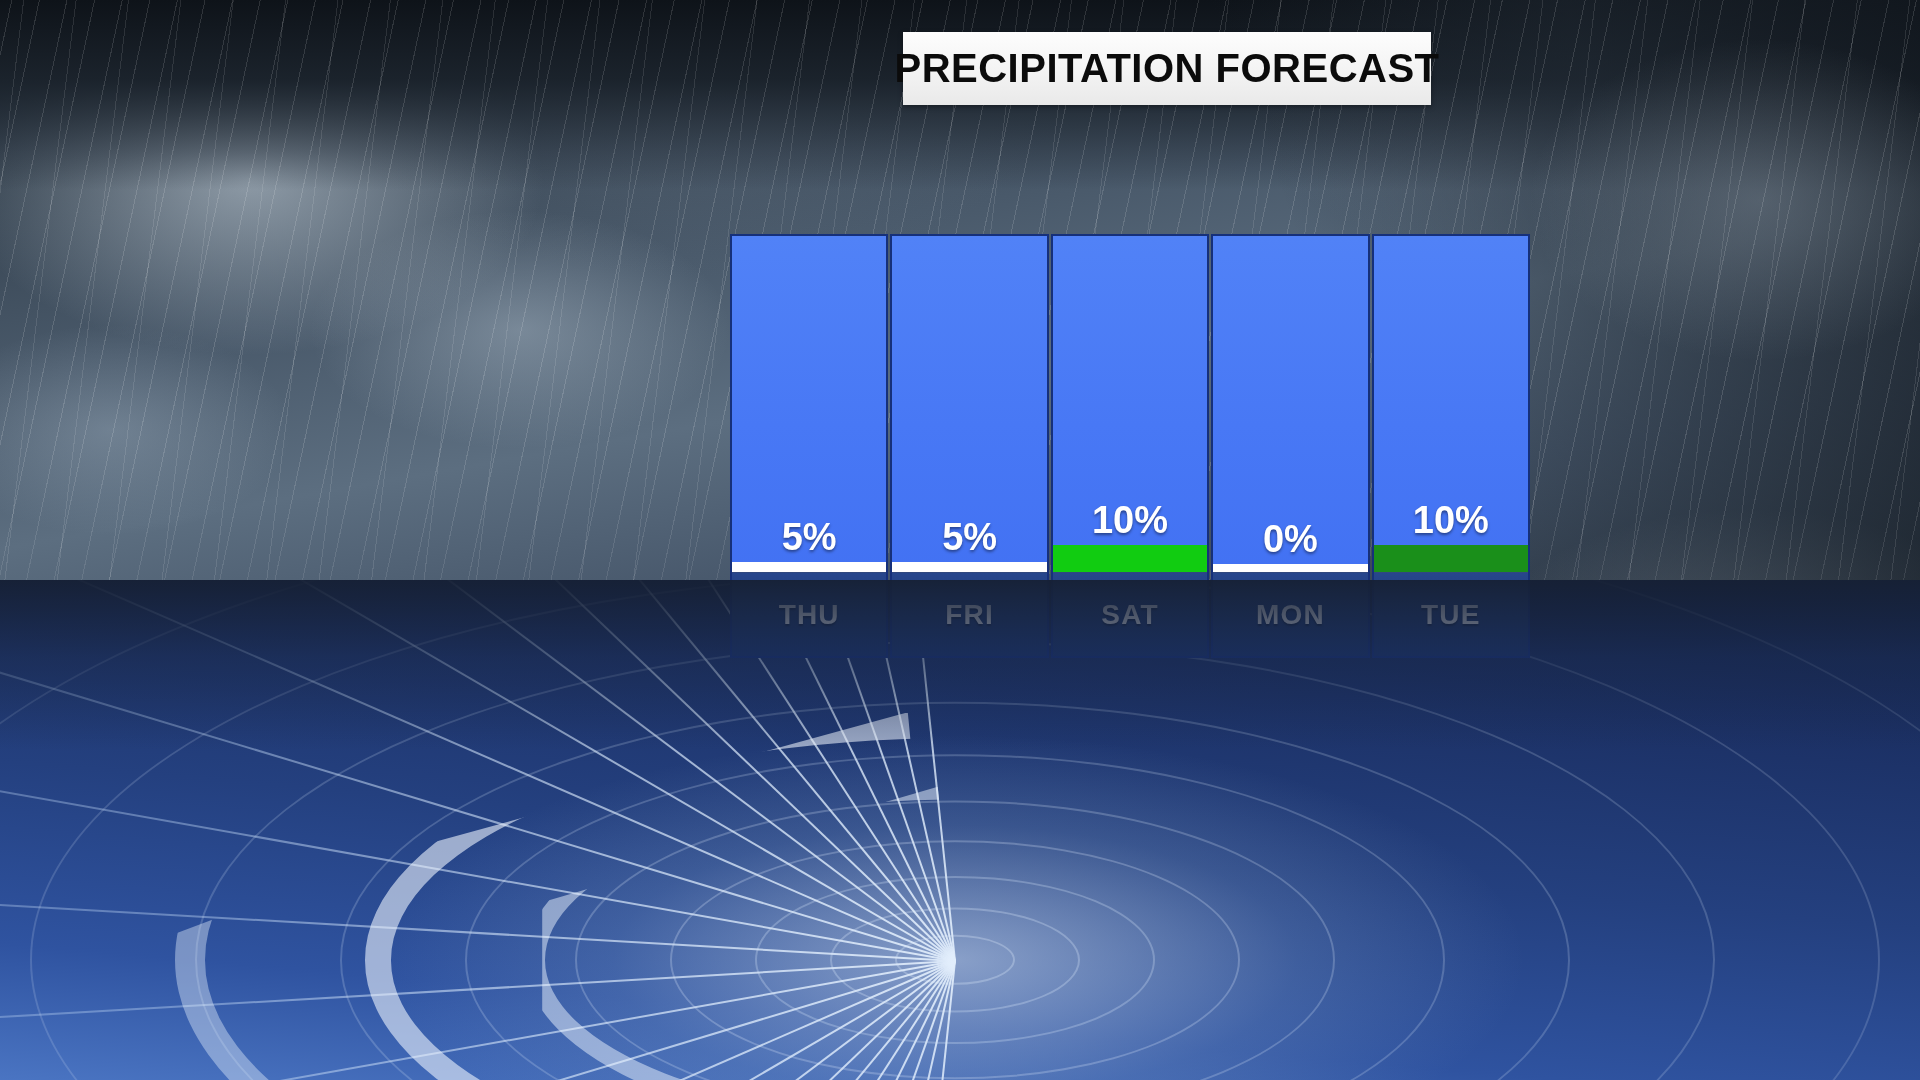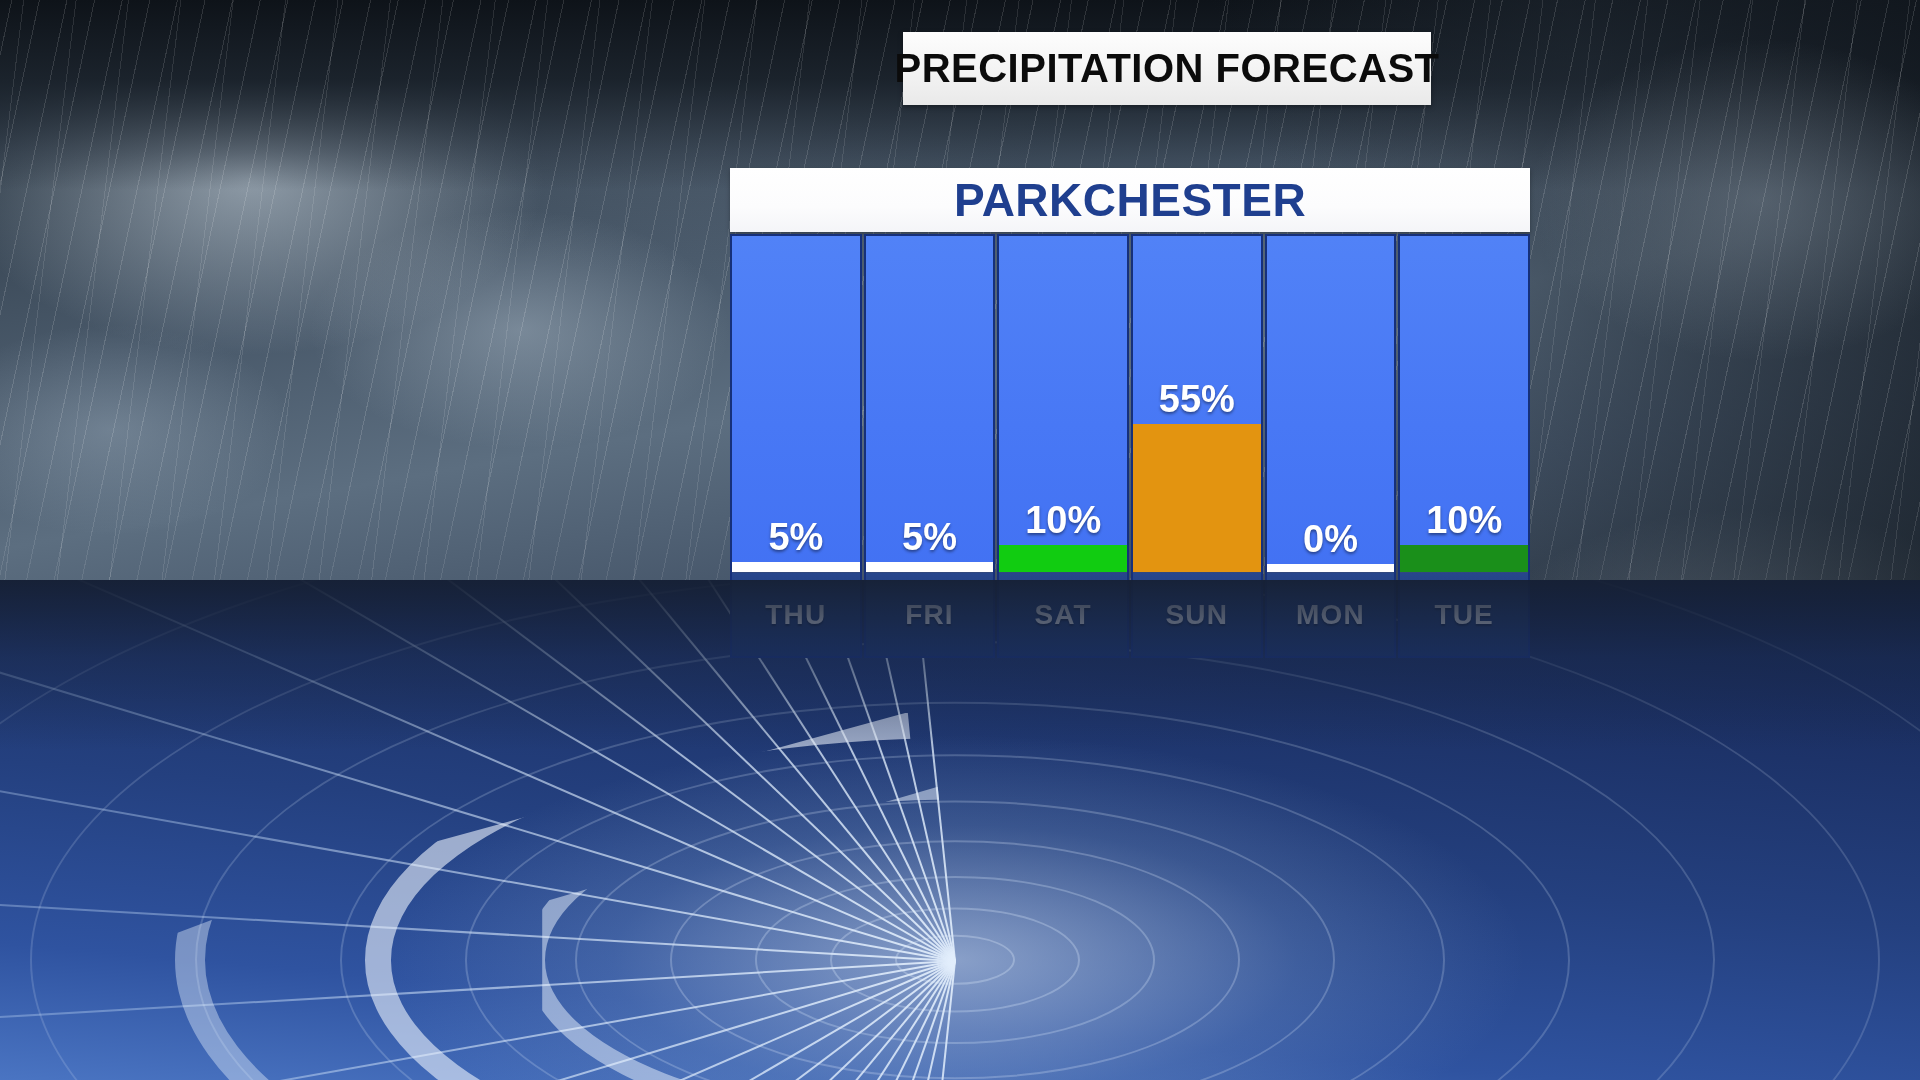--- a/index.html
+++ b/index.html
@@ -203,23 +203,20 @@
       <div class="radar-fade"></div>
     </div>
   </div>
 
   <div class="title-banner">
     <span>PRECIPITATION FORECAST</span>
   </div>
 
   <div class="panel">
 
-    <div class="city-bar">
-      <span>PARKCHESTER</span>
-    </div>
 
     <div class="cols" id="cols">
         <div class="col">
           <div class="pct">5%</div>
           <div class="barfill" style="height: 10px; background: rgb(255, 255, 255);"></div>
           <div class="footer">
             <span>THU</span>
           </div>
         </div>
         <div class="col">
@@ -230,27 +227,20 @@
           </div>
         </div>
         <div class="col">
           <div class="pct">10%</div>
           <div class="barfill" style="height: 27px; background: rgb(17, 204, 17);"></div>
           <div class="footer">
             <span>SAT</span>
           </div>
         </div>
         <div class="col">
-          <div class="pct">55%</div>
-          <div class="barfill" style="height: 148px; background: rgb(227, 148, 16);"></div>
-          <div class="footer">
-            <span>SUN</span>
-          </div>
-        </div>
-        <div class="col">
           <div class="pct">0%</div>
           <div class="barfill" style="height: 8px; background: rgb(255, 255, 255);"></div>
           <div class="footer">
             <span>MON</span>
           </div>
         </div>
         <div class="col">
           <div class="pct">10%</div>
           <div class="barfill" style="height: 27px; background: rgb(26, 143, 26);"></div>
           <div class="footer">

